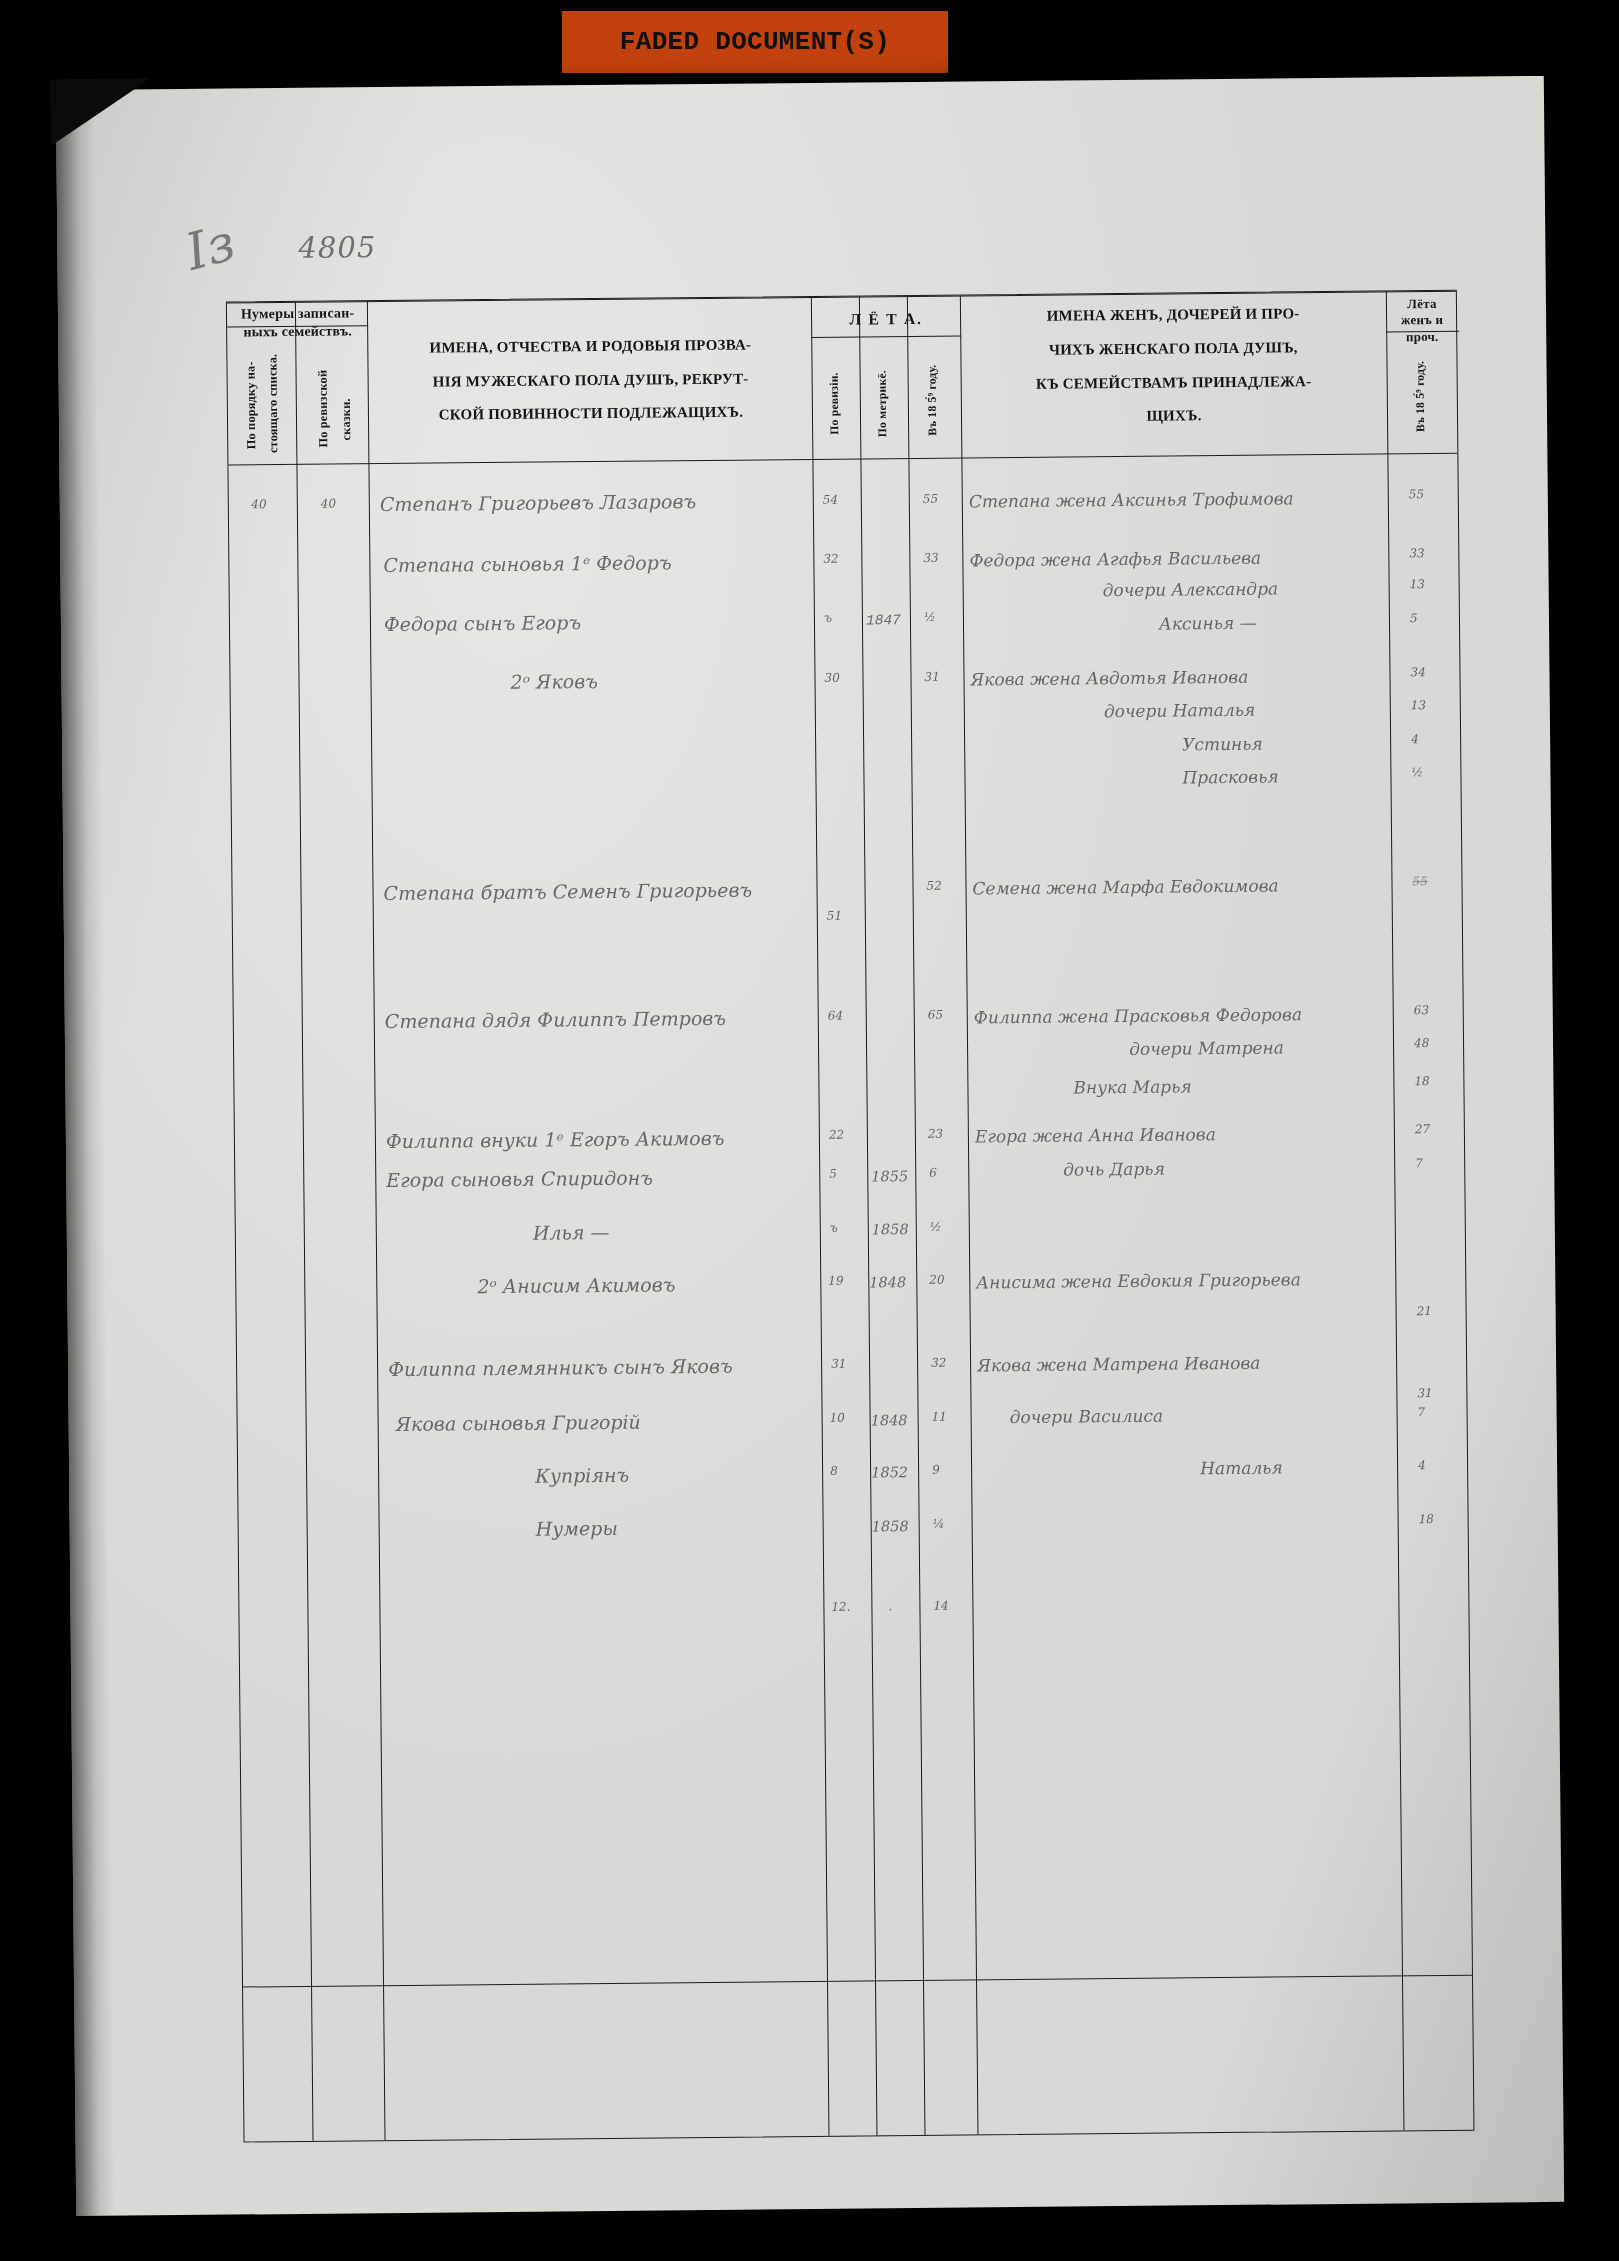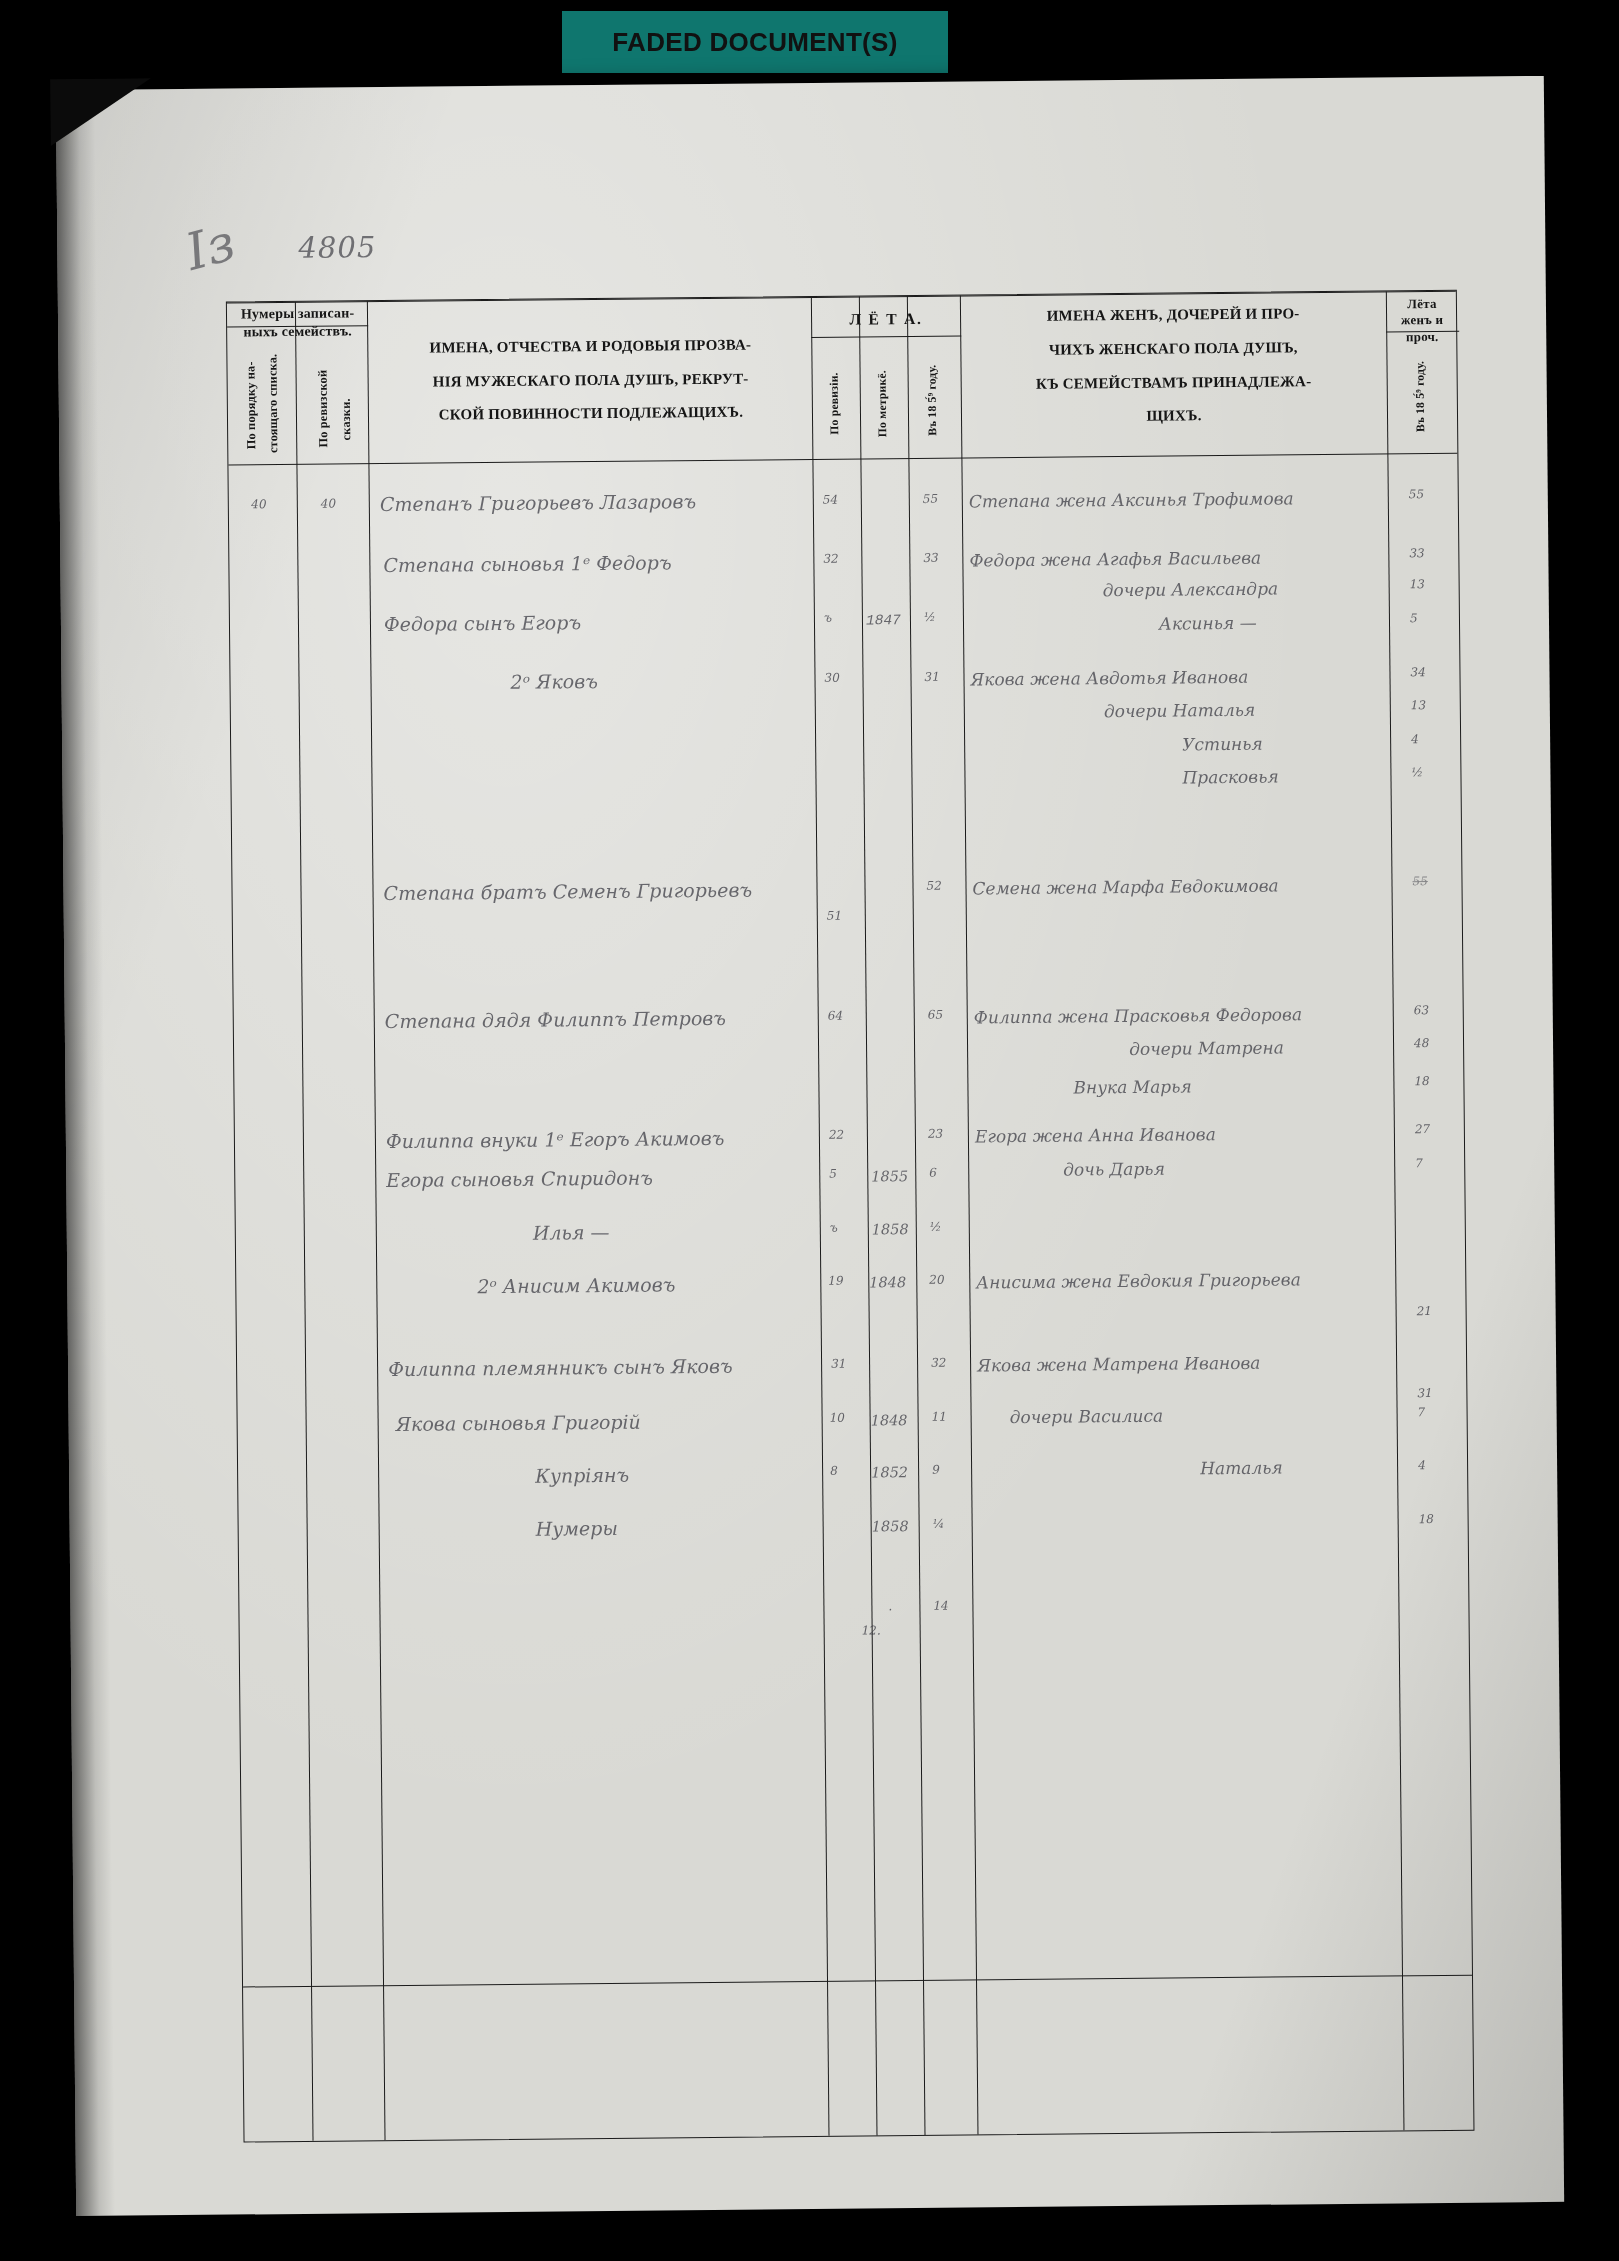--- a/index.html
+++ b/index.html
@@ -30,23 +30,23 @@
   
   #corner{
     position:absolute;left:-5.6px;top:-11.2px;width:101px;height:67px;
     background:#0b0b0b;
     clip-path:polygon(0 0,100% 0,0 100%);
   }
 
   
   #banner{
     position:absolute;left:562px;top:11.2px;width:386px;height:62px;
-    background:#0f766e;
+    background:#c2410c;
     display:flex;align-items:center;justify-content:center;
-    font-family:Liberation Sans, sans-serif;
+    font-family:Liberation Mono, monospace;
     font-weight:bold;font-size:26px;letter-spacing:0.3px;color:#111;
     box-shadow:0 1.1px 3.4px rgba(0,0,0,.5);
   }
 
   
   .hand{
     font-family:"DejaVu Serif",serif;
     color:#2b2b33;
     font-style:italic;
     opacity:.62;
@@ -265,19 +265,19 @@
     <div class="cell small" style="left:633px;top:1168px;">1852</div>
     <div class="cell num" style="left:694px;top:1167px;">9</div>
     <div class="cell" style="left:962px;top:1165px;">Наталья</div>
     <div class="cell num" style="left:1180px;top:1167px;">4</div>
 
     <div class="cell big" style="left:297px;top:1218px;">Нумеры</div>
     <div class="cell small" style="left:633px;top:1222px;">1858</div>
     <div class="cell num" style="left:694px;top:1221px;">¼</div>
     <div class="cell num" style="left:1180px;top:1221px;">18</div>
 
-    <div class="cell num" style="left:622px;top:1303px;margin-top:24px;">12.</div>
+    <div class="cell num" style="left:592px;top:1303px;">12.</div>
     <div class="cell num" style="left:649px;top:1303px;">.</div>
     <div class="cell num" style="left:694px;top:1303px;">14</div>
 
   </div>
 </div>
 
 
 </body></html>

